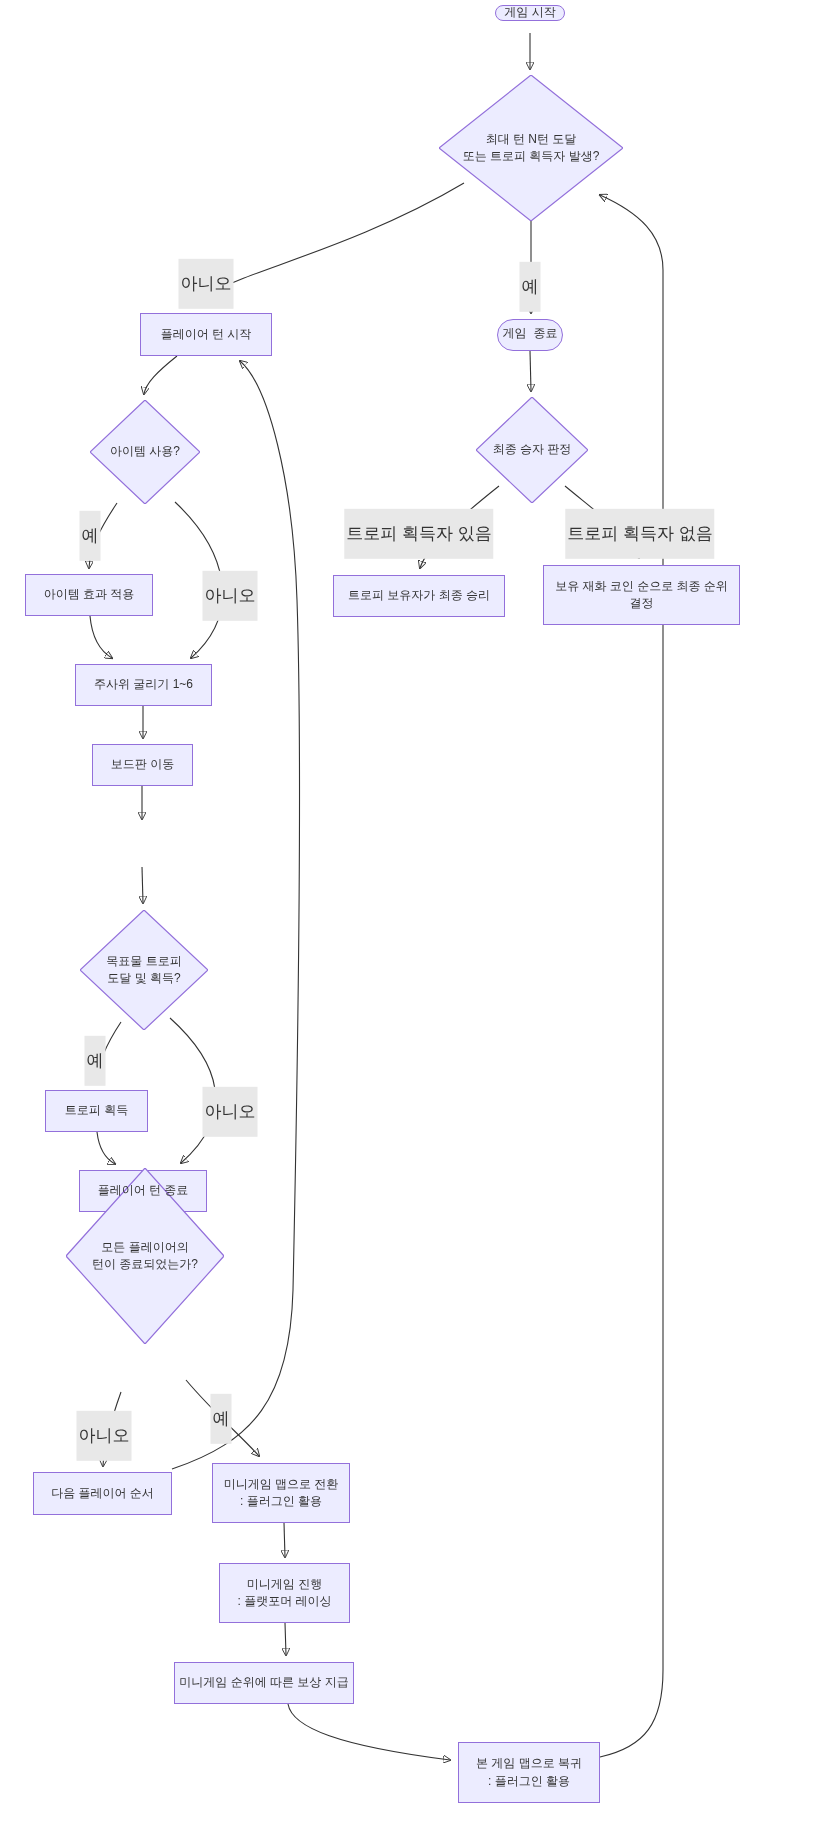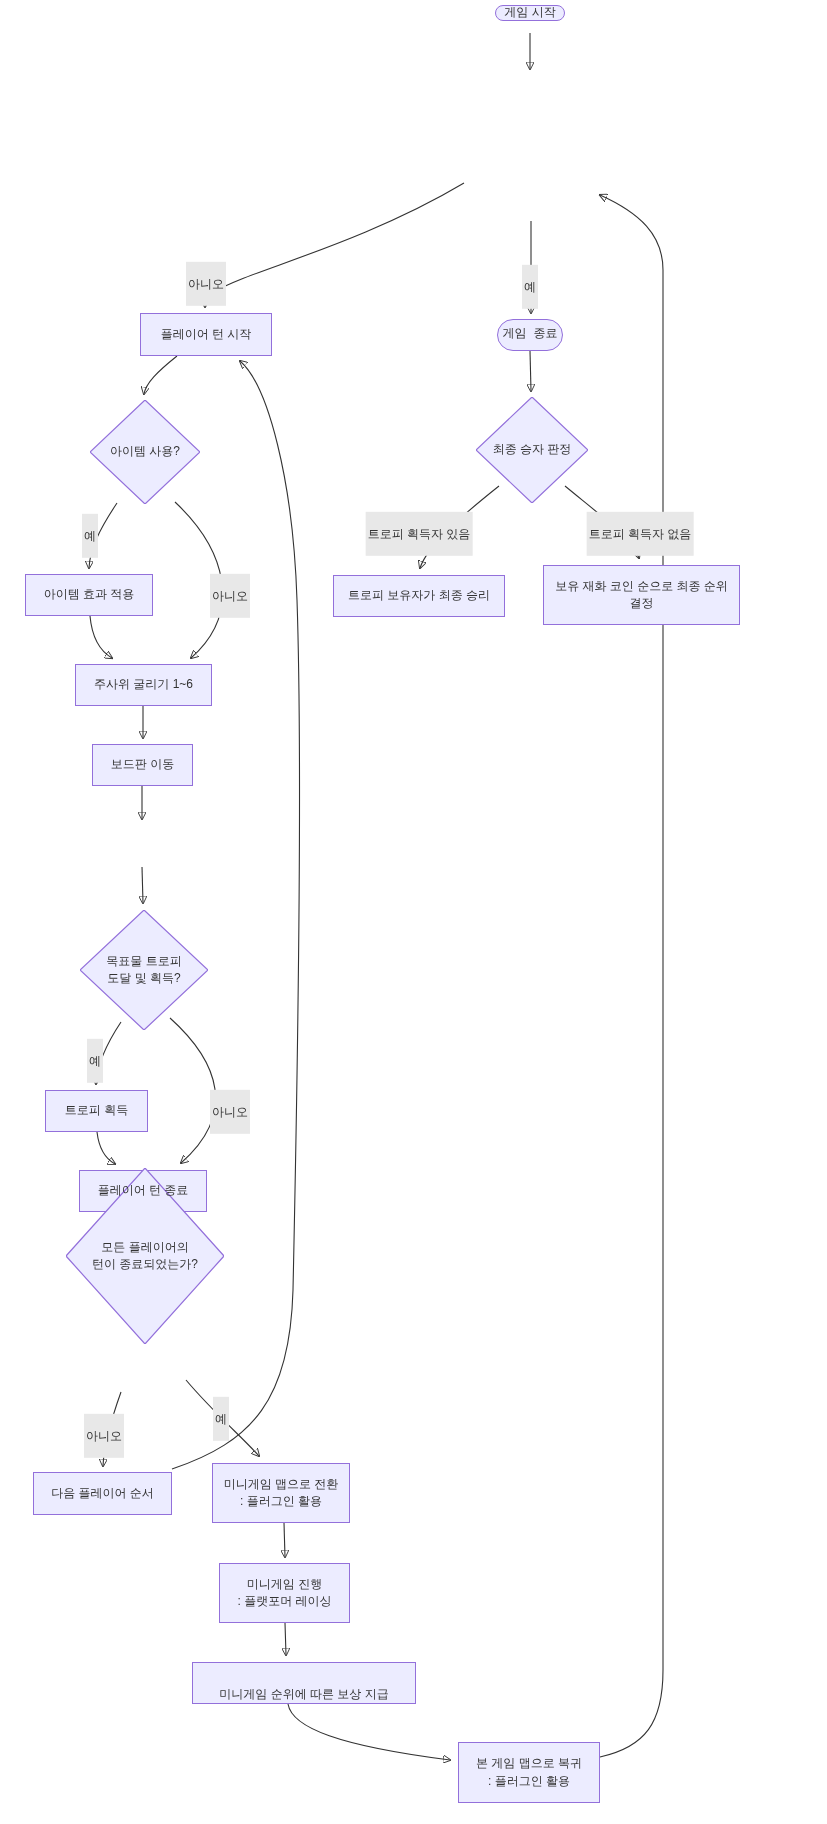--- a/index.html
+++ b/index.html
@@ -16,21 +16,21 @@
   }
   .node .lbl{white-space:pre-line;position:relative;z-index:2;padding:0 4px;}
   .node.rect{background:var(--nodefill,#ECECFF);border:1px solid var(--nodestroke,#9370DB);}
   .node.stadium{background:var(--nodefill,#ECECFF);border:1.3px solid var(--nodestroke,#9370DB);border-radius:999px;}
   .node.diamond{background:transparent;border:none;}
   .node.diamond svg{position:absolute;left:0;top:0;width:100%;height:100%;z-index:1;}
   .node.diamond polygon{fill:var(--nodefill,#ECECFF);stroke:var(--nodestroke,#9370DB);stroke-width:1.2px;}
   .edge-label{
     position:absolute;transform:translate(-50%,-50%);z-index:3;
     background:var(--lblbg,#e8e8e8);color:var(--text,#333333);
-    font-size:12px;line-height:1.2;padding:15px 2px;white-space:nowrap;
+    font-size:17px;line-height:1.2;padding:15px 2px;white-space:nowrap;
   }
 </style>
 </head>
 <body>
 
 <div class="canvas">
 
   <svg class="edges" xmlns="http://www.w3.org/2000/svg">
     <defs>
       <marker id="arrow" viewBox="0 0 10 10" refX="8.5" refY="5" markerWidth="7.5" markerHeight="7.5" orient="auto">
@@ -60,20 +60,27 @@
     <path d="M284,1523 L285,1557" marker-end="url(#arrow)"></path>
     <path d="M285,1623 L286,1655" marker-end="url(#arrow)"></path>
     <path d="M288,1704 C292,1728 340,1746 450,1760" marker-end="url(#arrow)"></path>
     <path d="M600,1757 C645,1747 663,1723 663,1670 L663,270 C663,235 640,213 600,195" marker-end="url(#arrow)"></path>
   </svg>
 
   <div class="node stadium" style="left:495px;top:5px;width:70px;height:16px;">
     <span class="lbl">게임 시작</span>
   </div>
 
+  <div class="node diamond" style="left:439px;top:75px;width:184px;height:146px;">
+    <svg viewBox="0 0 100 100" preserveAspectRatio="none">
+        <polygon points="50,0 100,50 50,100 0,50" vector-effect="non-scaling-stroke"></polygon>
+      </svg>
+    <span class="lbl">최대 턴 N턴 도달
+또는 트로피 획득자 발생?</span>
+  </div>
 
   <div class="node rect" style="left:140px;top:313px;width:132px;height:43px;">
     <span class="lbl">플레이어 턴 시작</span>
   </div>
 
   <div class="node stadium" style="left:497px;top:319px;width:66px;height:32px;font-family:Liberation Mono, monospace;">
     <span class="lbl">게임 종료</span>
   </div>
 
   <div class="node diamond" style="left:476px;top:397px;width:112px;height:106px;">
@@ -143,21 +150,21 @@
   <div class="node rect" style="left:212px;top:1463px;width:138px;height:60px;">
     <span class="lbl">미니게임 맵으로 전환
 : 플러그인 활용</span>
   </div>
 
   <div class="node rect" style="left:219px;top:1563px;width:131px;height:60px;">
     <span class="lbl">미니게임 진행
 : 플랫포머 레이싱</span>
   </div>
 
-  <div class="node rect" style="left:192px;top:1662px;width:224px;height:42px;align-items:flex-end;">
+  <div class="node rect" style="left:174px;top:1662px;width:180px;height:42px;">
     <span class="lbl">미니게임 순위에 따른 보상 지급</span>
   </div>
 
   <div class="node rect" style="left:458px;top:1742px;width:142px;height:61px;">
     <span class="lbl">본 게임 맵으로 복귀
 : 플러그인 활용</span>
   </div>
 
   <div class="edge-label" style="left:206px;top:284px;">아니오</div>
   <div class="edge-label" style="left:530px;top:287px;">예</div>

